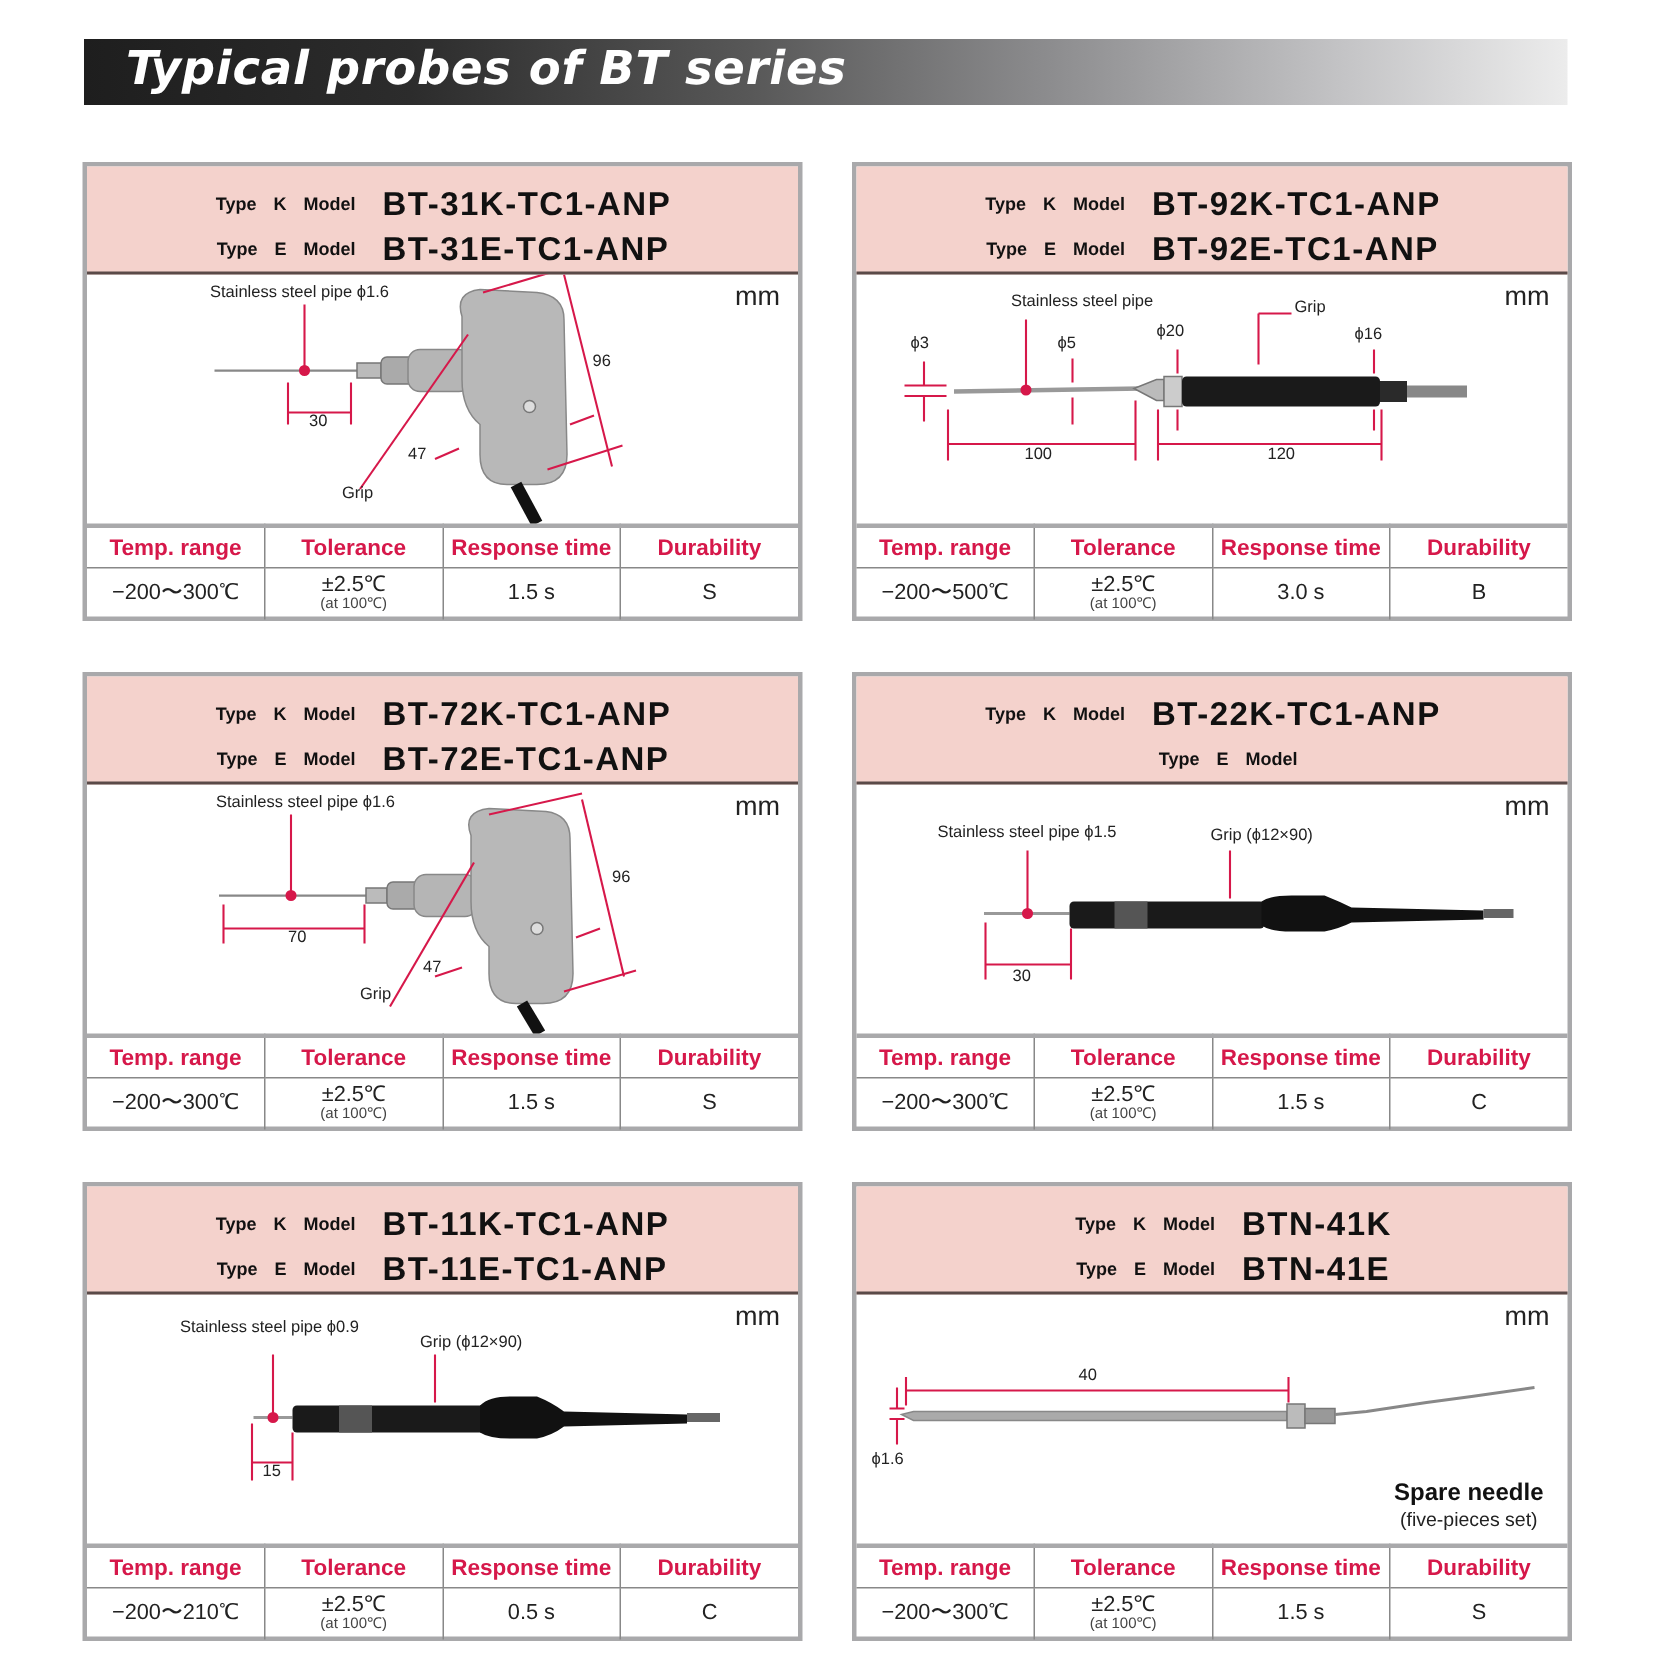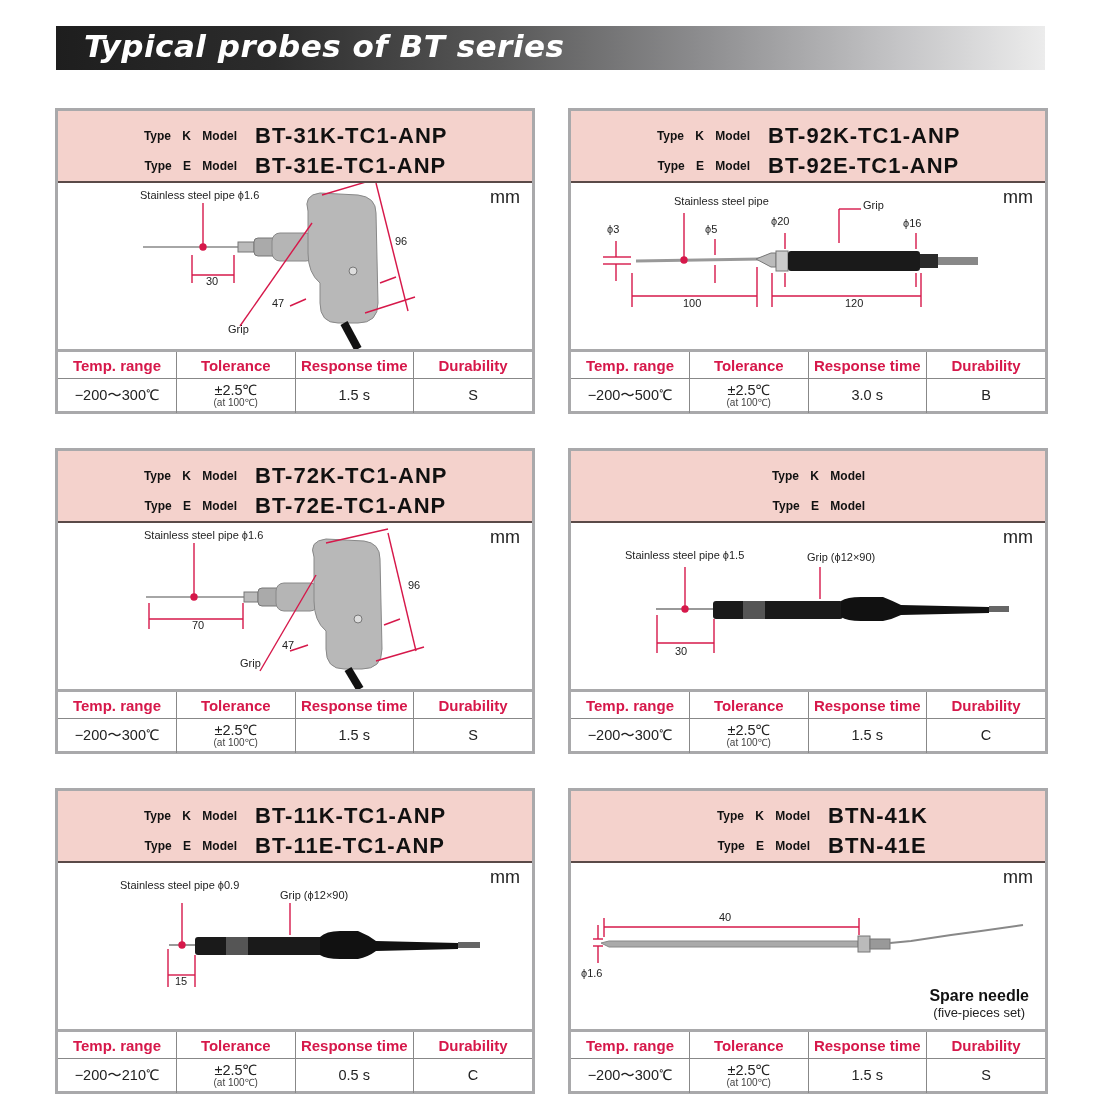--- a/index.html
+++ b/index.html
@@ -231,20 +231,21 @@
       <td>S</td>
     </tr>
   </tbody>
     </table>
 </div>
 
 <div class="card" style="left:568px; top:448px;">
   <div class="card-head">
     <div class="head-line">
         <span class="type-label">Type K  Model</span>
+        <span class="model-name">BT-22K-TC1-ANP</span>
       </div>
     <div class="head-line">
         <span class="type-label">Type E  Model</span>
       </div>
   </div>
   <div class="figure">
     <svg class="draw" width="474" height="166">
       <line x1="85" y1="86" x2="142" y2="86" stroke="#999" stroke-width="2"></line>
       <rect x="142" y="78" width="130" height="18" rx="3" fill="#1a1a1a"></rect>
       <rect x="172" y="78" width="22" height="18" fill="#555"></rect>

